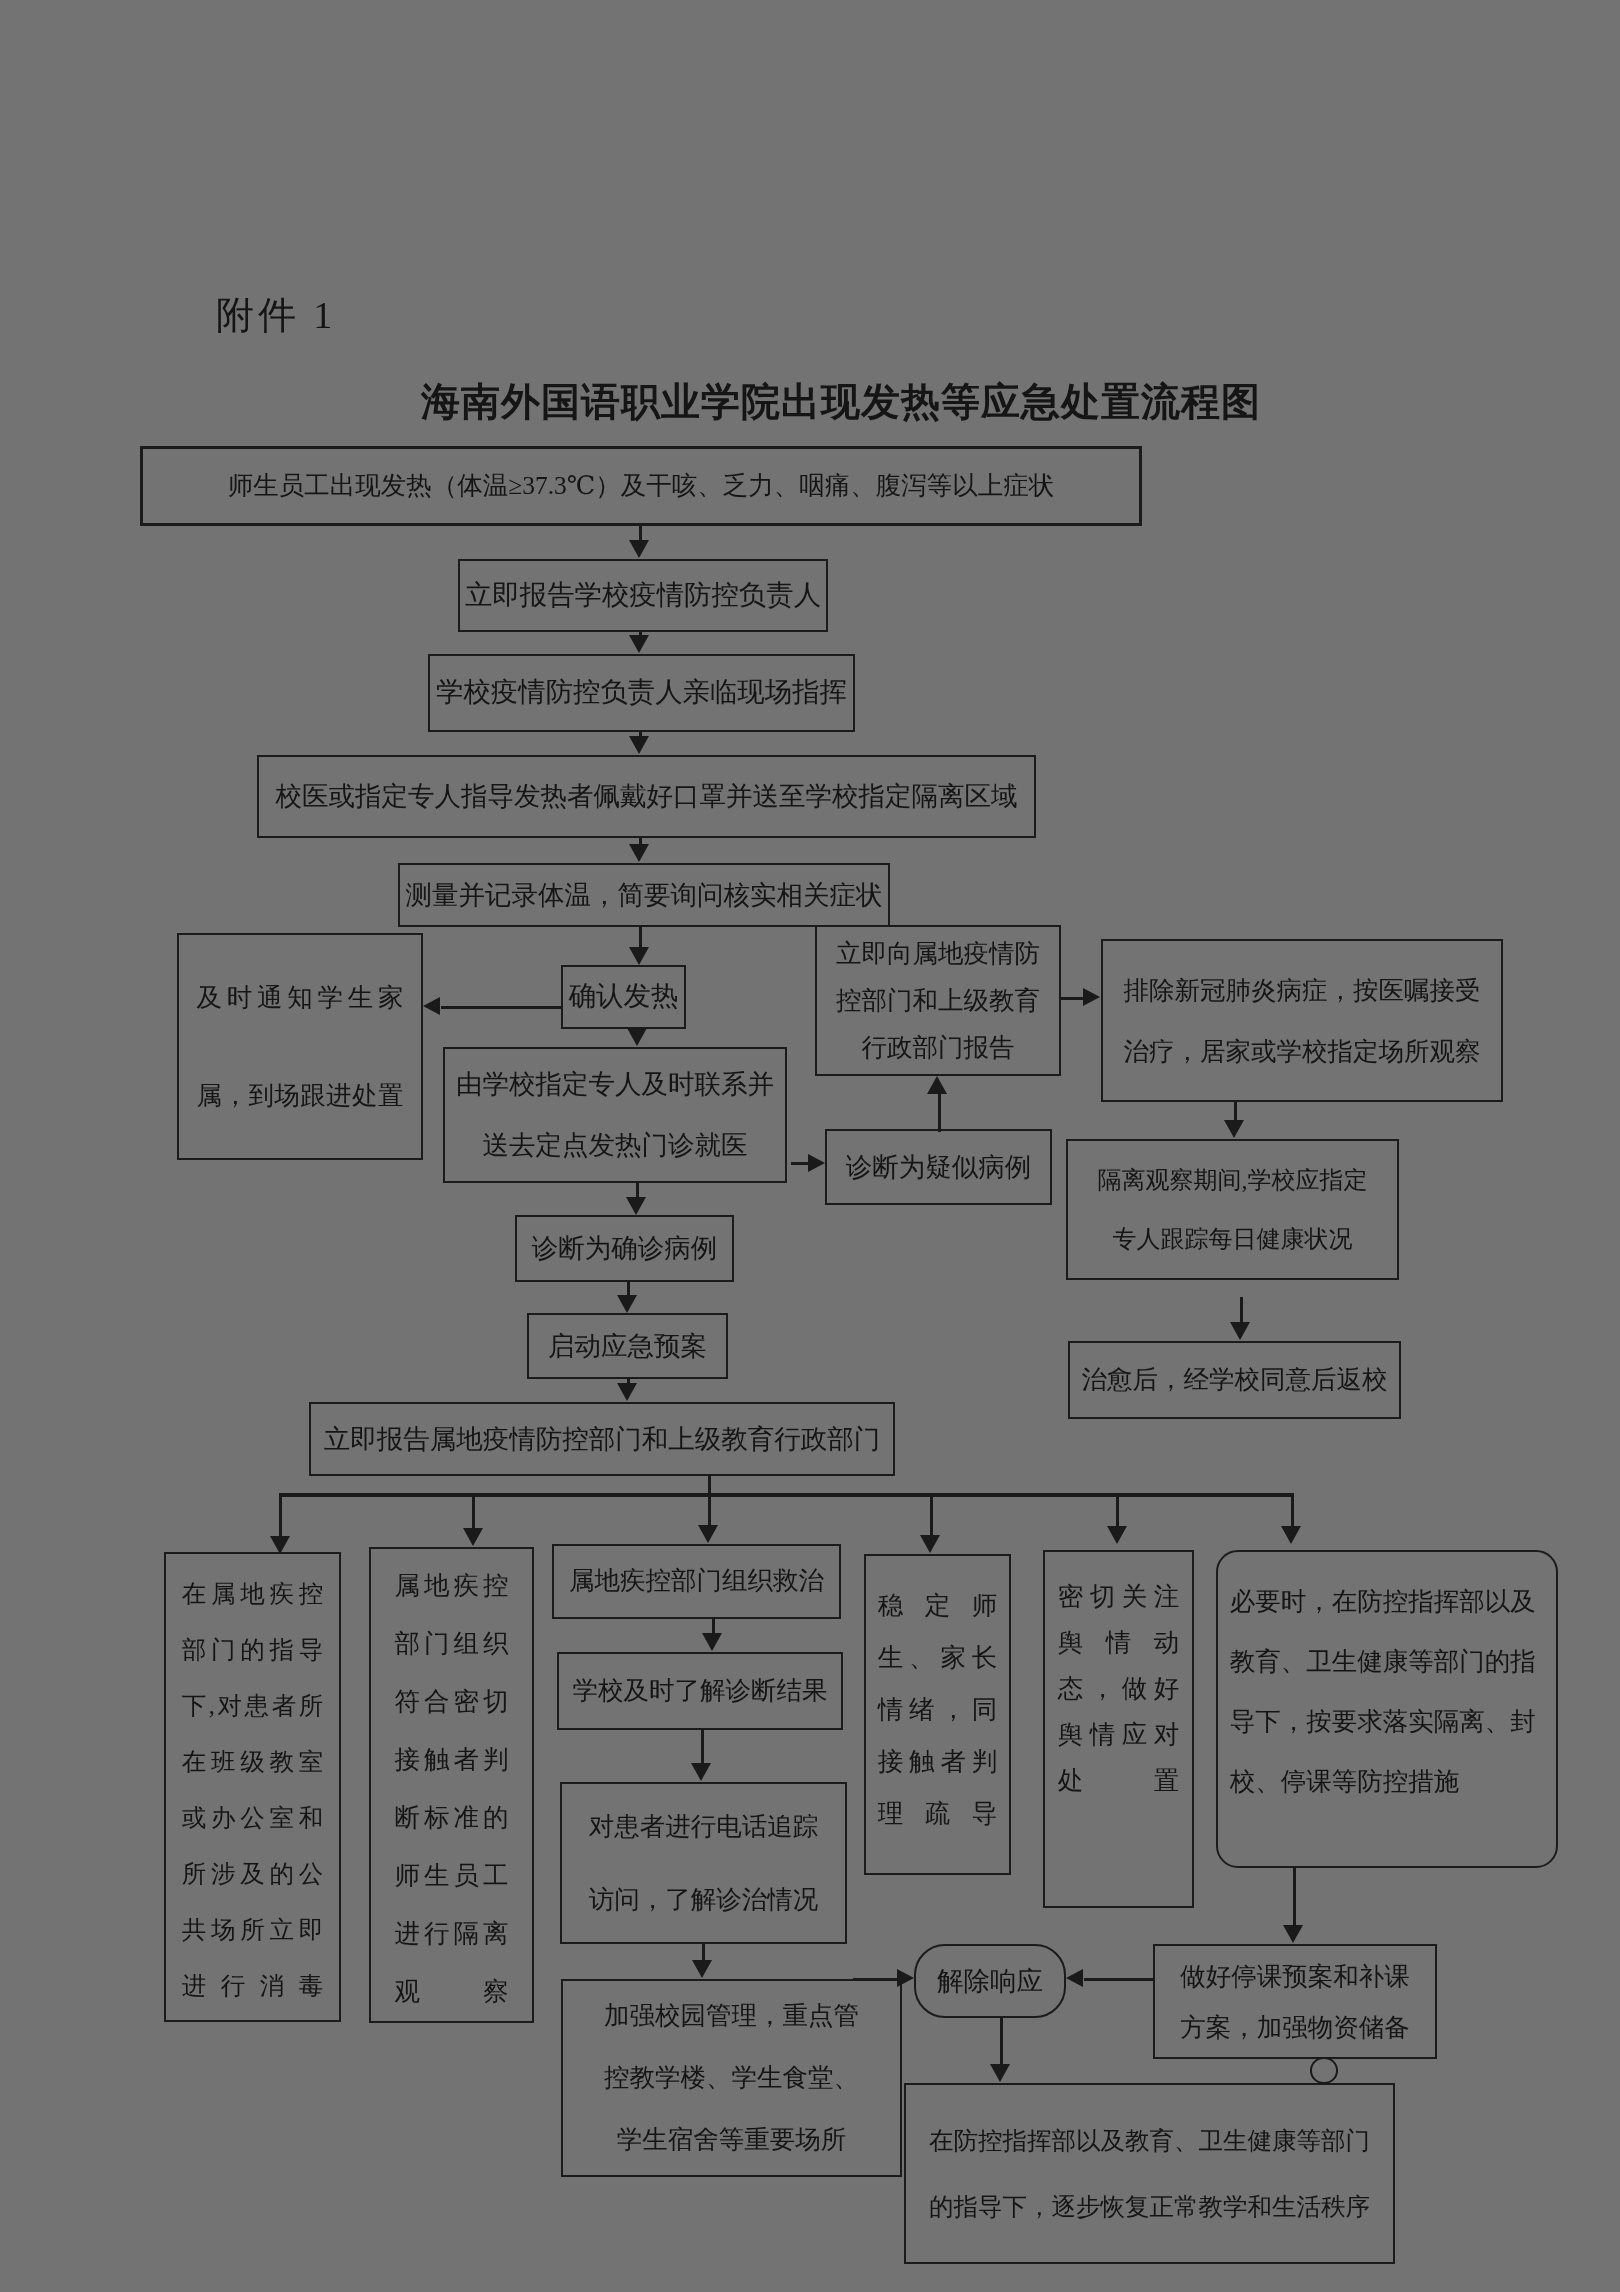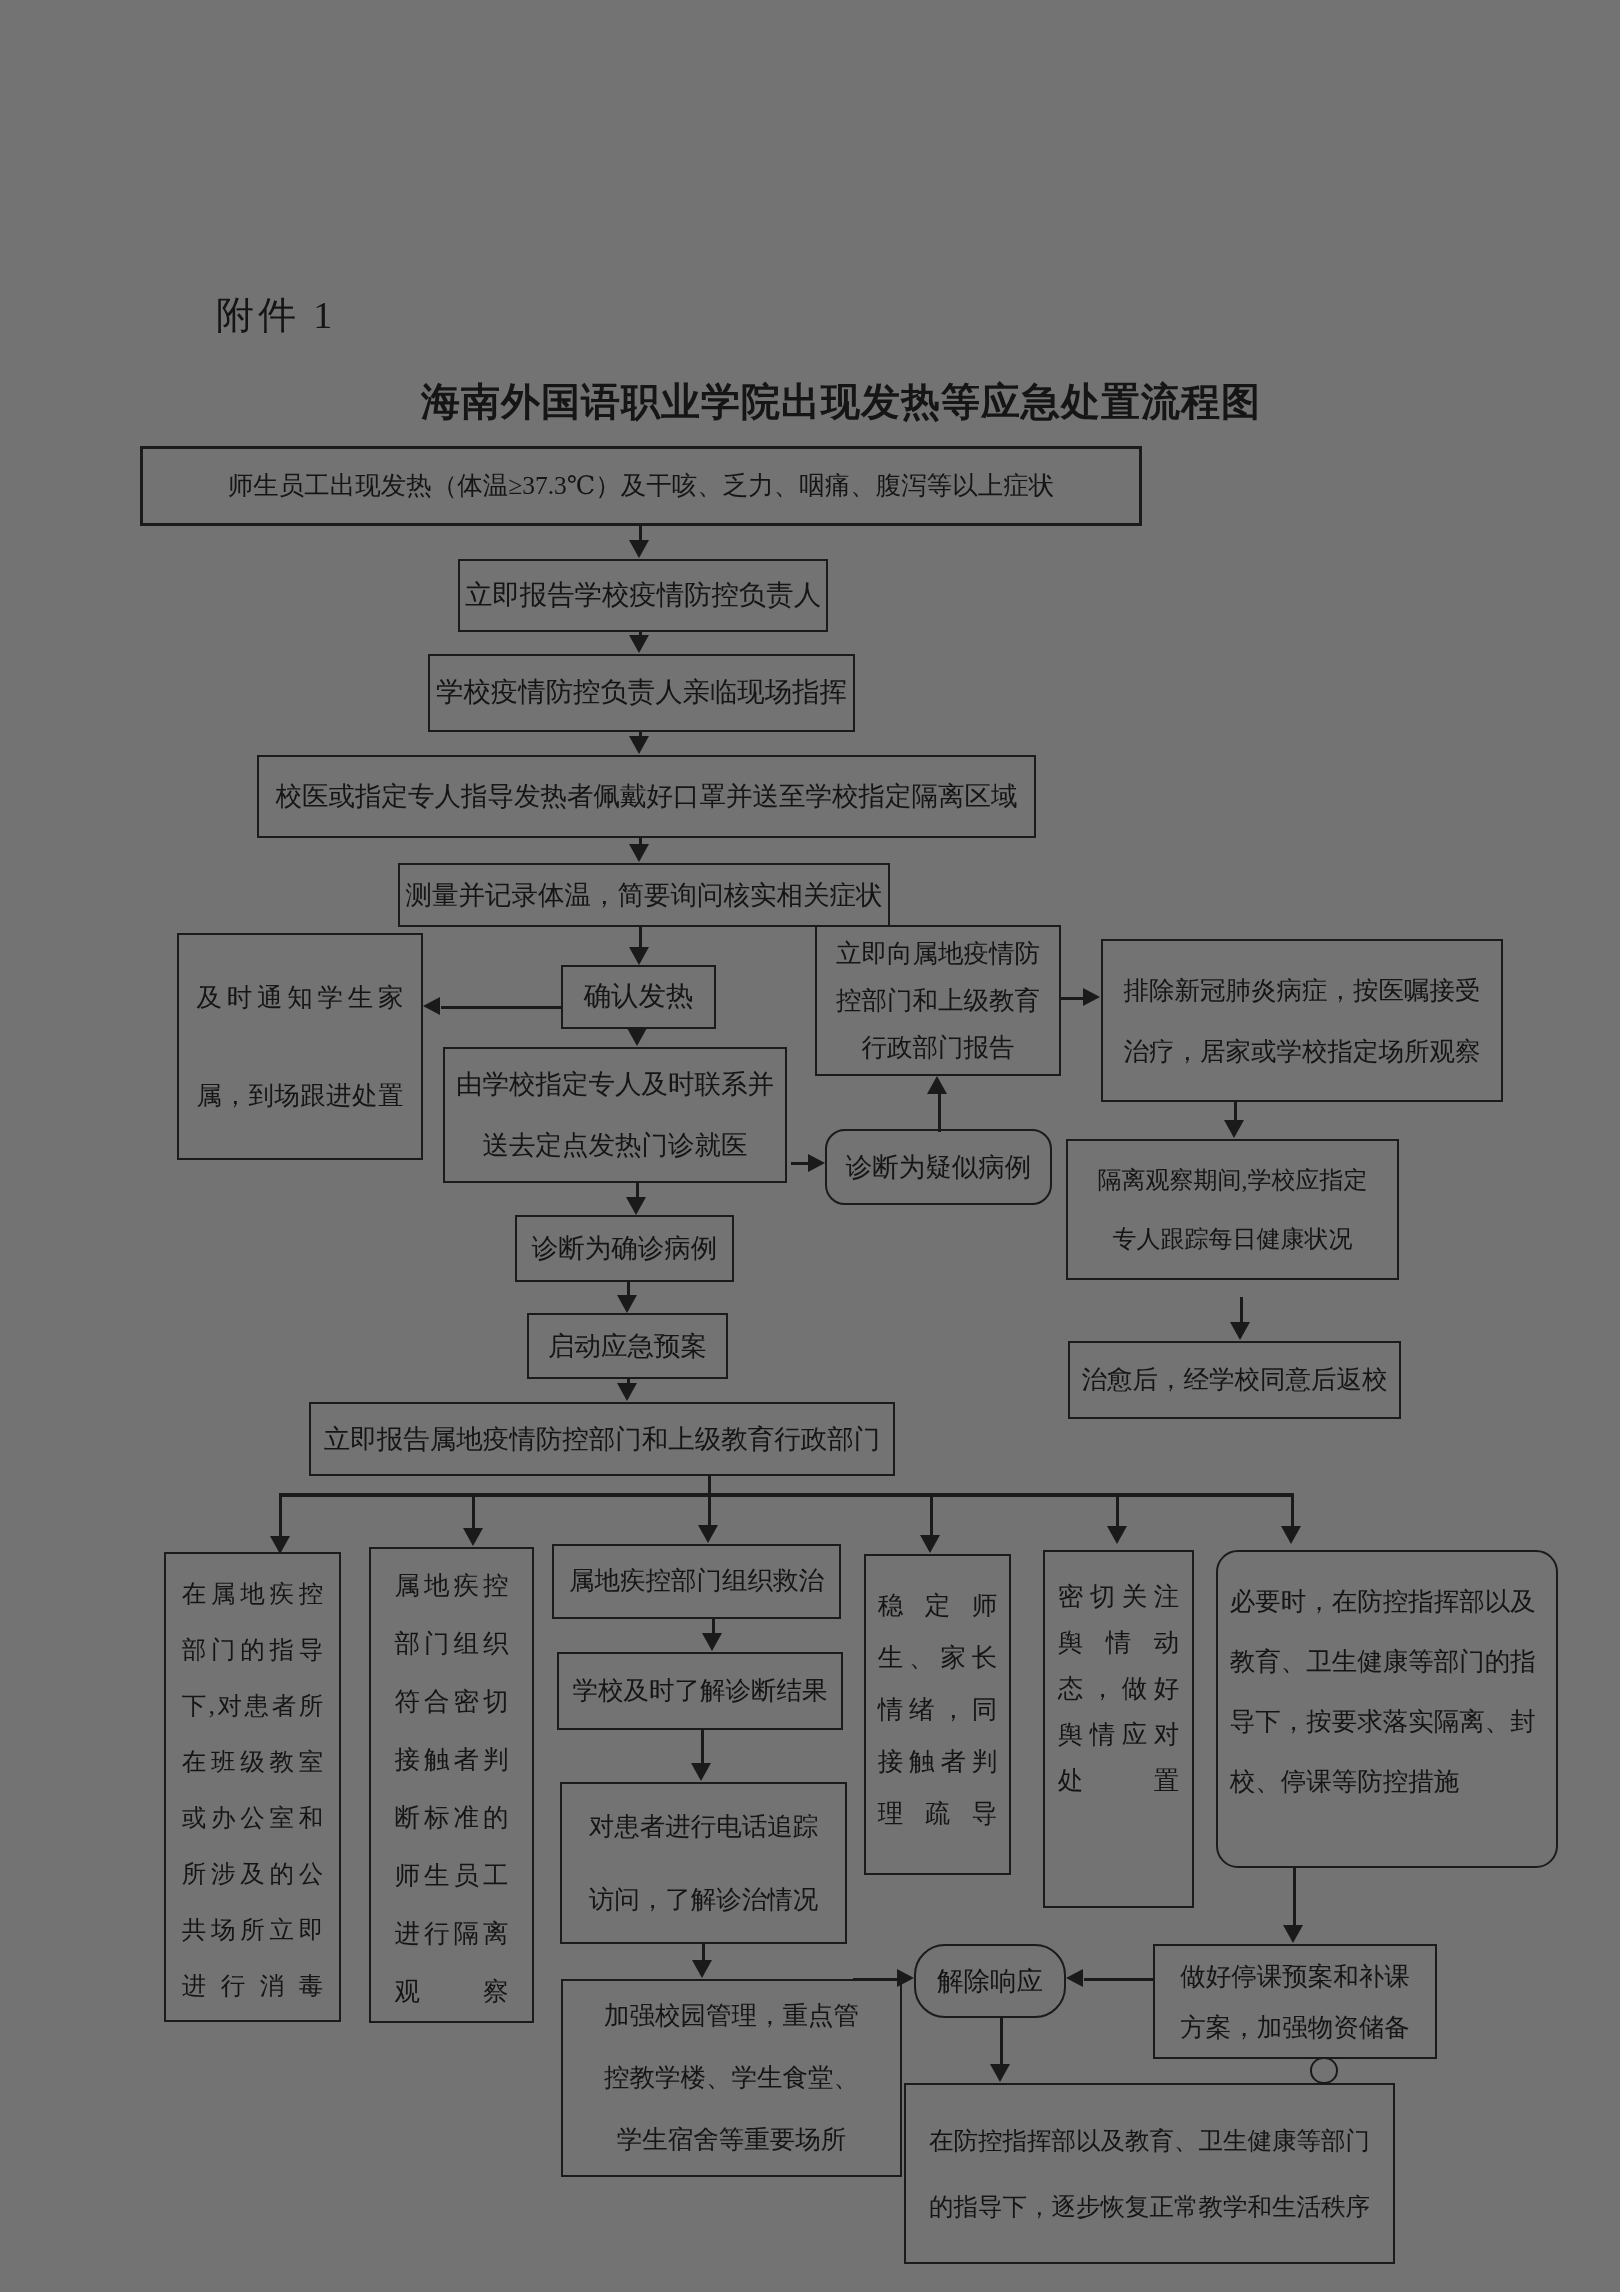--- a/index.html
+++ b/index.html
@@ -19,25 +19,25 @@
   .ah-l{position:absolute;width:0;height:0;border-top:9.8px solid transparent;border-bottom:9.8px solid transparent;border-right:17.6px solid #1a1a1a;}
   .ah-r{position:absolute;width:0;height:0;border-top:9.8px solid transparent;border-bottom:9.8px solid transparent;border-left:17.6px solid #1a1a1a;}
   .ellipse{position:absolute;border:2.9px solid #1a1a1a;border-radius:50%;background:transparent;}
 
   
   #n-start{left:140px;top:446px;width:1002px;height:80px;border-width:3.9px;font-size:25.5px;}
   #n-report-leader{left:458px;top:559px;width:370px;height:73px;font-size:27.4px;}
   #n-site-command{left:428px;top:654px;width:427px;height:78px;font-size:27.4px;}
   #n-escort-isolation{left:257px;top:755px;width:779px;height:83px;font-size:26.5px;}
   #n-measure-temp{left:398px;top:863px;width:492px;height:64px;font-size:26.5px;}
-  #n-confirm-fever{left:561px;top:965px;width:155px;height:64px;font-size:27.4px;}
+  #n-confirm-fever{left:561px;top:965px;width:125px;height:64px;font-size:27.4px;}
   #n-notify-parents{left:177px;top:933px;width:246px;height:227px;font-size:25.5px;line-height:98px;padding:13.7px 17.6px 0 17.6px;}
   #n-send-clinic{left:443px;top:1047px;width:344px;height:136px;font-size:26.5px;line-height:61px;}
   #n-report-authorities{left:815px;top:925px;width:246px;height:151px;font-size:25.5px;line-height:47px;}
-  #n-suspected-case{left:825px;top:1129px;width:227px;height:76px;font-size:26.5px;border-radius:20px;}
+  #n-suspected-case{left:825px;top:1129px;width:227px;height:76px;font-size:26.5px;}
   #n-excluded-case{left:1101px;top:939px;width:402px;height:163px;font-size:25.5px;line-height:61px;}
   #n-quarantine-follow{left:1066px;top:1139px;width:333px;height:141px;font-size:24px;line-height:59px;}
   #n-return-school{left:1068px;top:1341px;width:333px;height:78px;font-size:25.5px;}
   #n-confirmed-case{left:515px;top:1215px;width:219px;height:67px;font-size:26.5px;}
   #n-launch-plan{left:527px;top:1313px;width:201px;height:66px;font-size:26.5px;}
   #n-report-all{left:309px;top:1402px;width:586px;height:74px;font-size:26.5px;}
   #n-disinfect{left:164px;top:1552px;width:177px;height:470px;font-size:24.5px;line-height:56px;padding:11.8px 15.7px 0 15.7px;}
   #n-isolate-contacts{left:369px;top:1547px;width:165px;height:476px;font-size:25.5px;line-height:58px;padding:7.8px 23.5px 0 23.5px;}
   #n-cdc-treatment{left:552px;top:1544px;width:289px;height:75px;font-size:25.5px;}
   #n-learn-result{left:557px;top:1652px;width:286px;height:78px;font-size:25.5px;}

